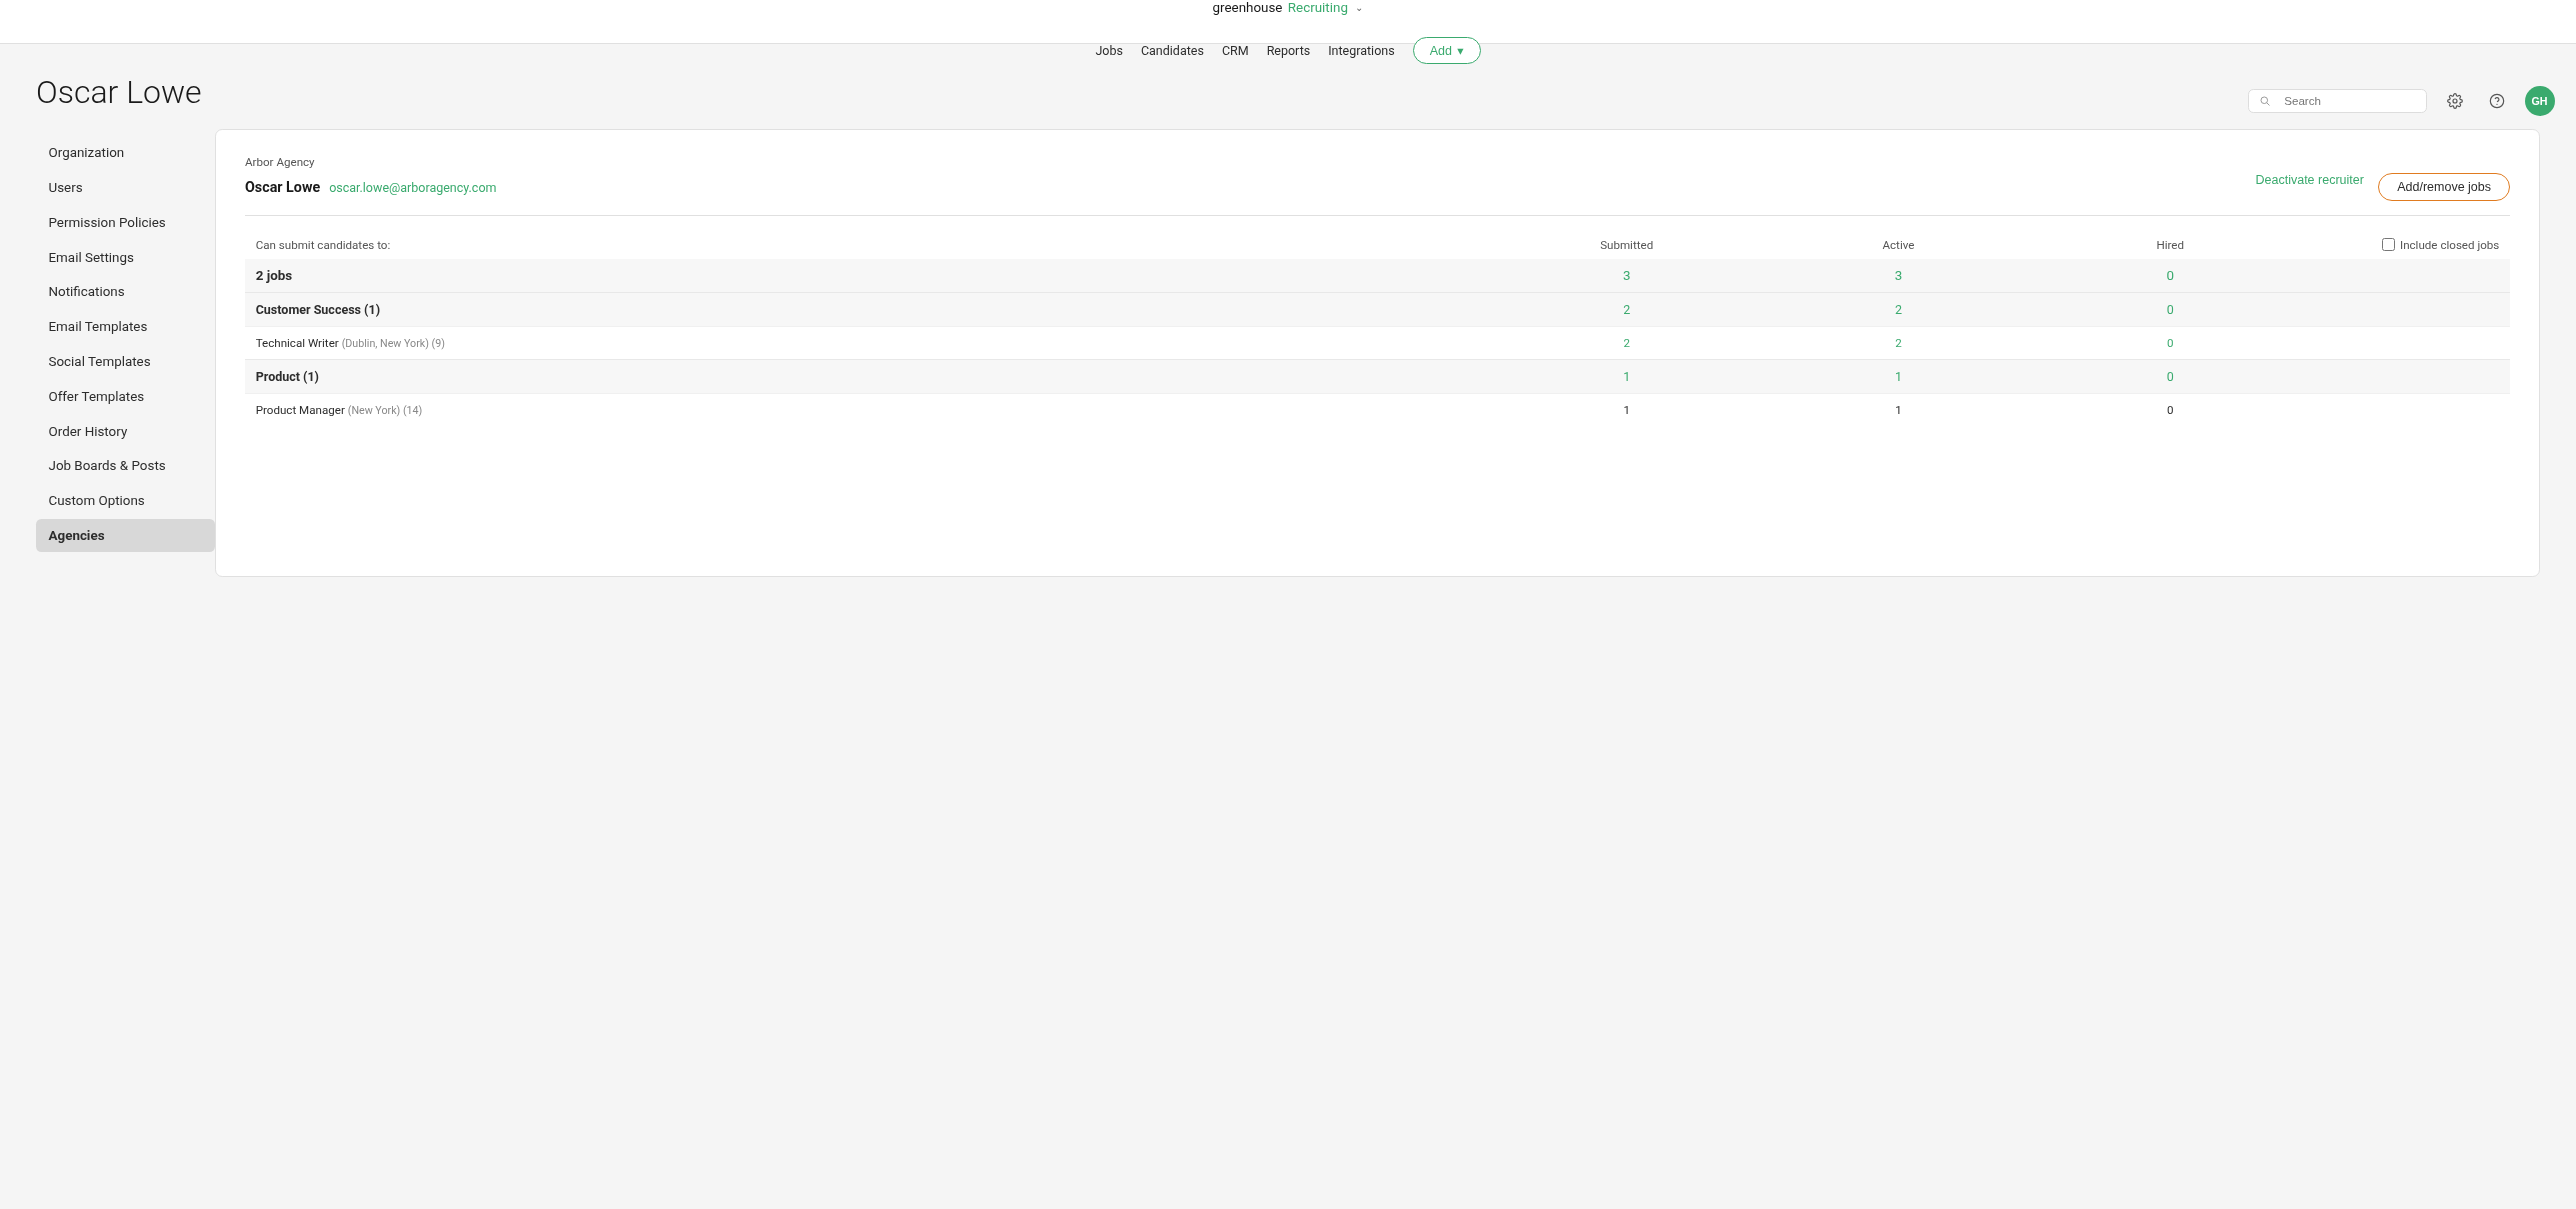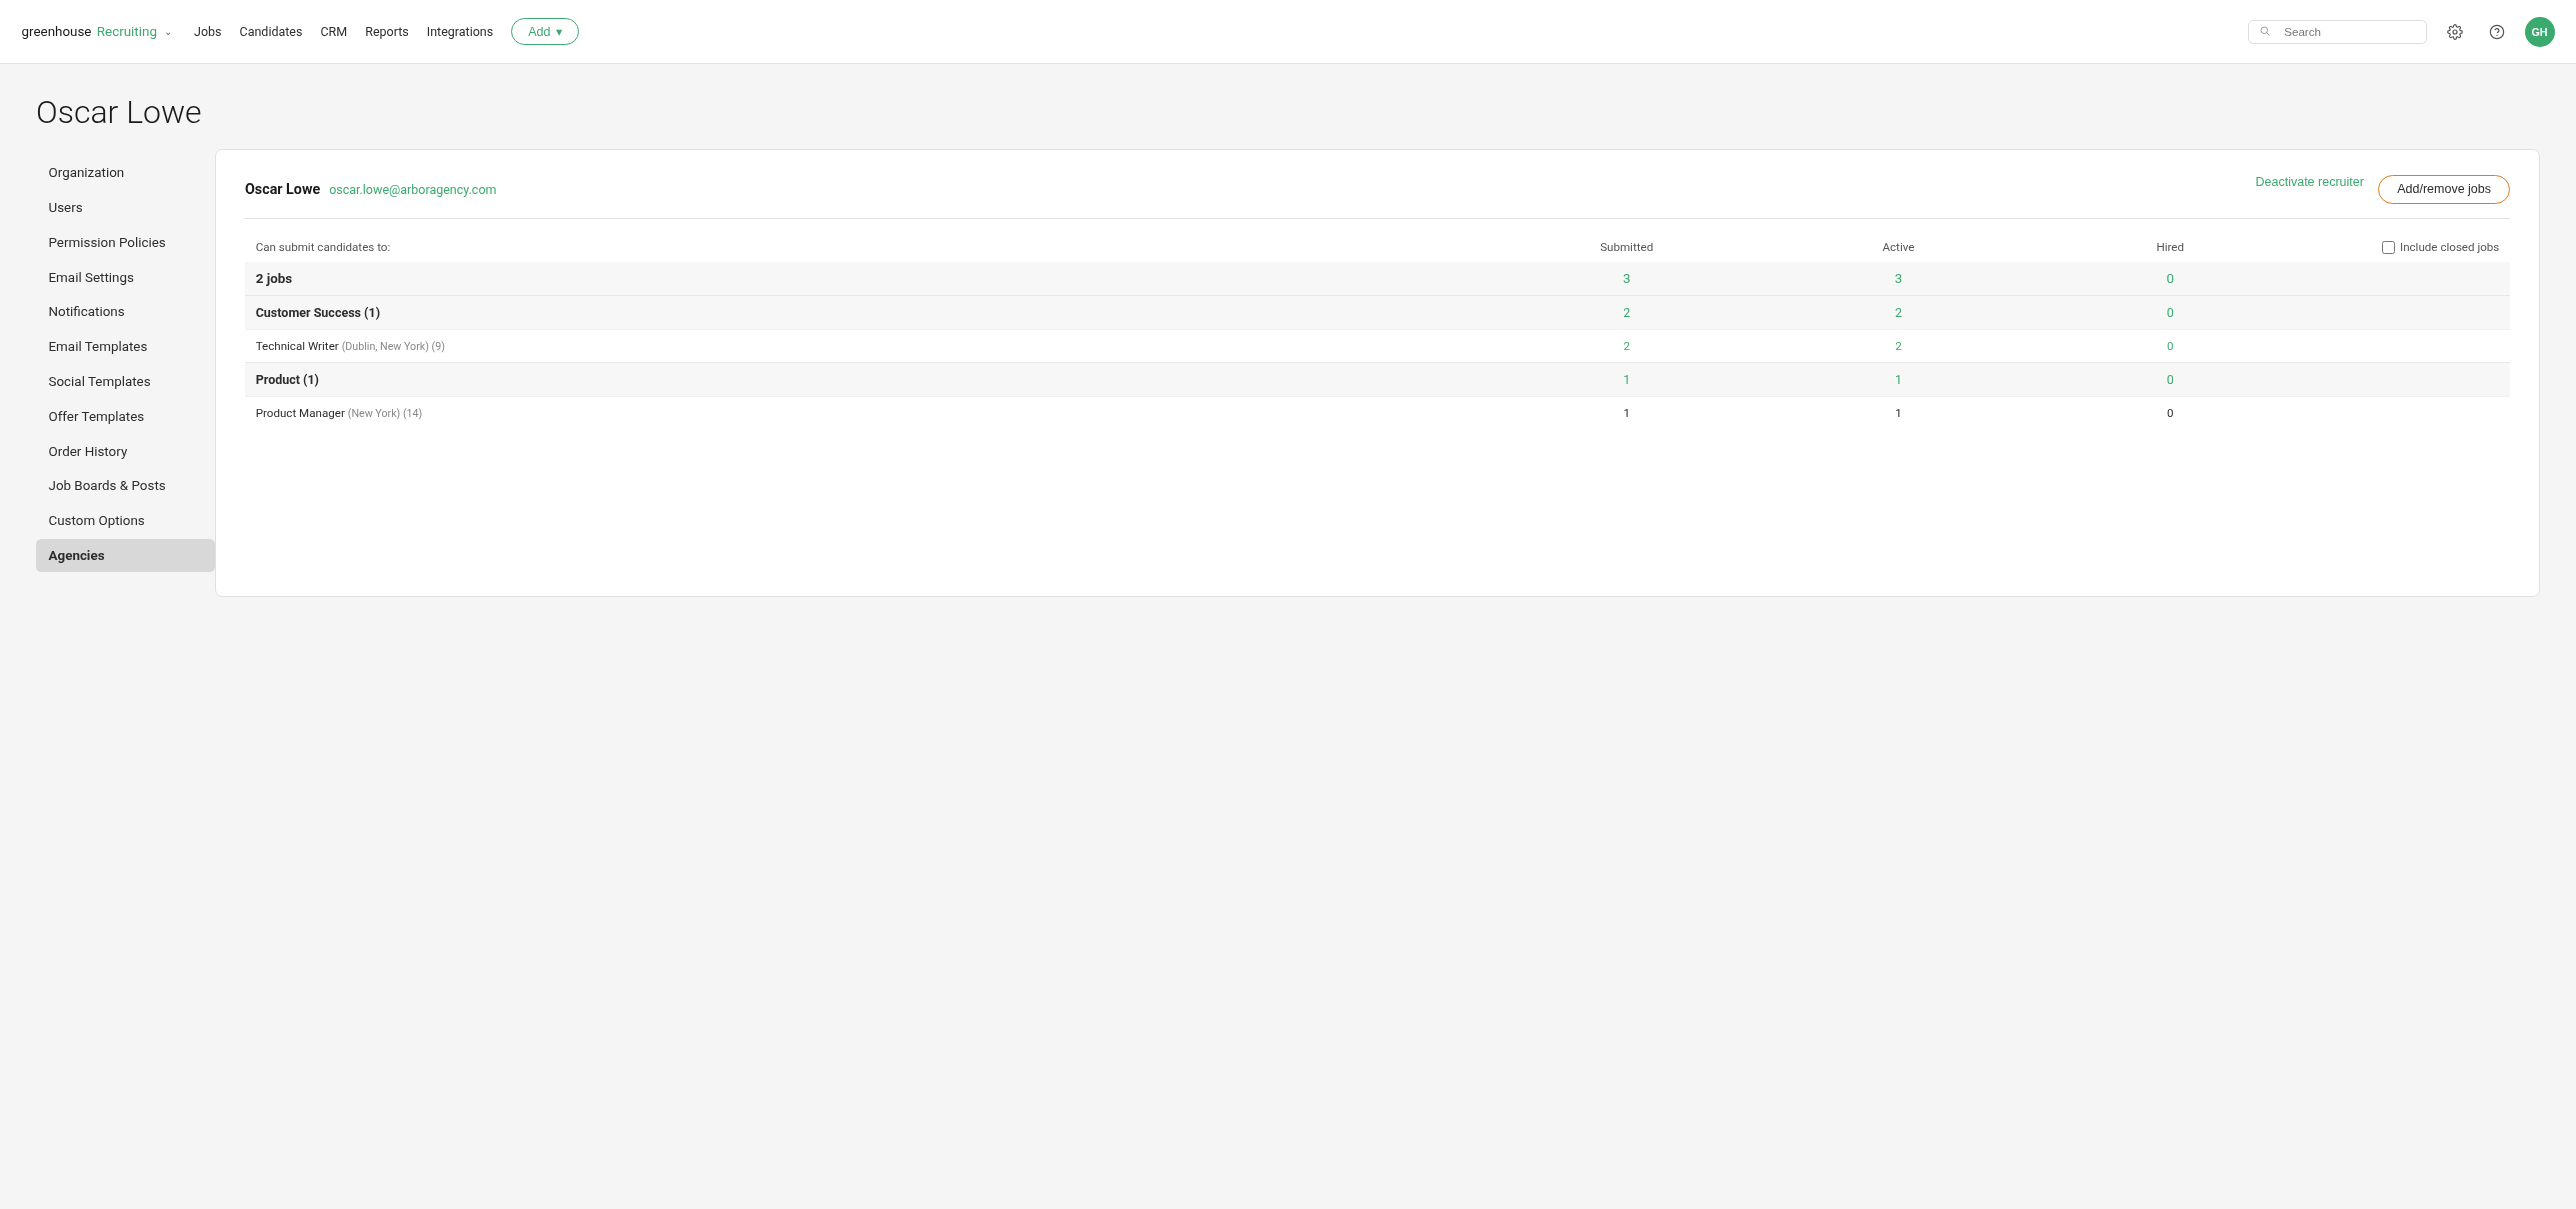--- a/index.html
+++ b/index.html
@@ -7,28 +7,29 @@
       font-family: -apple-system, BlinkMacSystemFont, 'Segoe UI', Roboto, sans-serif;
       background: #f5f5f5;
       color: #2d2d2d;
       font-size: 12.5px;
     }
 
     
     .topnav {
       background: #fff;
       border-bottom: 0.9px solid #e0e0e0;
-      height: 64px;
+      height: 44px;
       display: flex;
       align-items: center;
       padding: 0 21.5px;
       gap: 21.5px;
       position: sticky;
       top: 0;
       z-index: 100;
+      flex-direction: column;
     }
     .topnav-logo {
       display: flex;
       align-items: center;
       gap: 5.4px;
       font-size: 13.4px;
       color: #2d2d2d;
       white-space: nowrap;
     }
     .topnav-logo .logo-greenhouse {
@@ -395,20 +396,21 @@
       <span>Custom Options</span>
     </a>
     <a class="sidebar-item active" href="#">
       <span>Agencies</span>
     </a>
   </nav>
 
   <main class="main-content">
 
     <div class="recruiter-header">
+      <div class="recruiter-agency">Arbor Agency</div>
       <div class="recruiter-info-row">
         <div class="recruiter-name-email">
           <span class="recruiter-name">Oscar Lowe</span>
           <span class="recruiter-email">oscar.lowe@arboragency.com</span>
         </div>
         <div class="recruiter-actions">
           <button class="deactivate-btn">Deactivate recruiter</button>
           <button class="add-remove-jobs-btn">Add/remove jobs</button>
         </div>
       </div>

